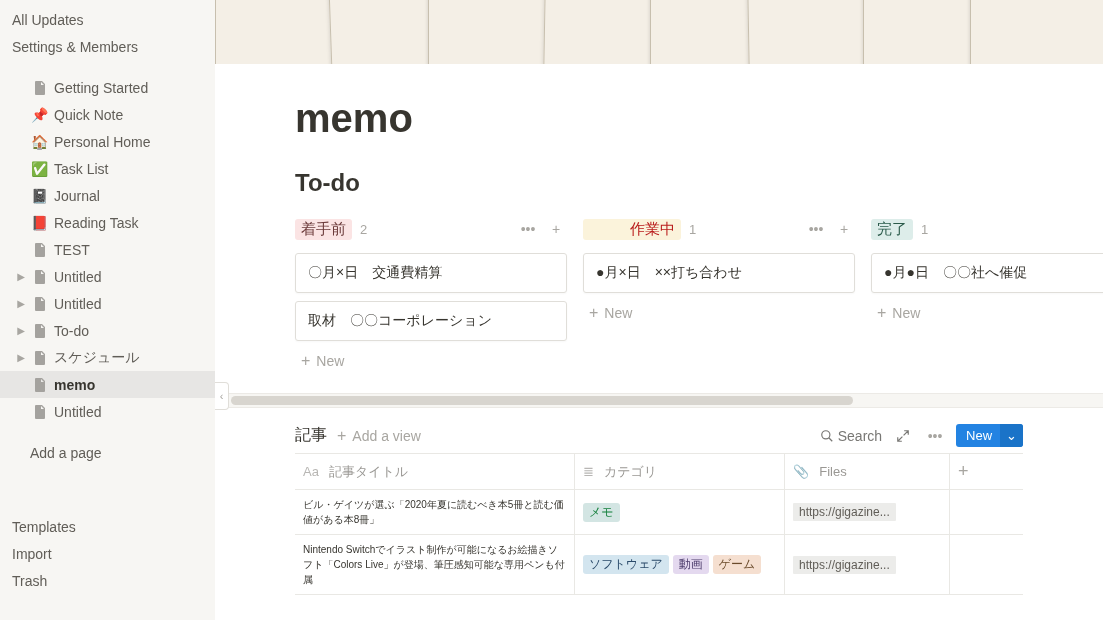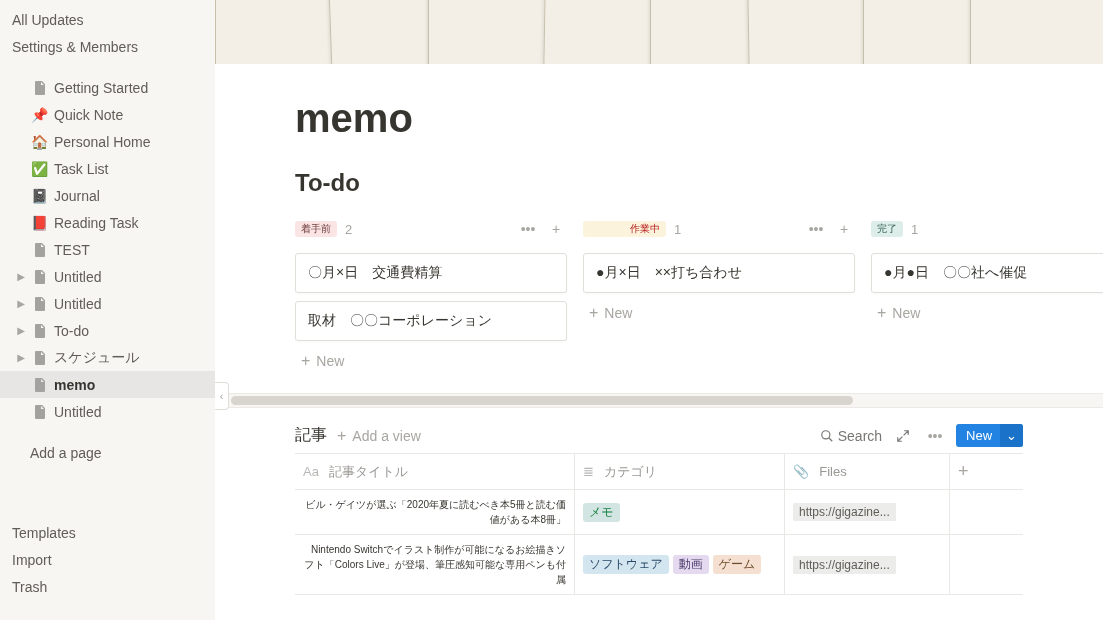--- a/index.html
+++ b/index.html
@@ -4,52 +4,52 @@
 <style>
 * { box-sizing: border-box; margin: 0; padding: 0; }
 body { font-family: -apple-system, BlinkMacSystemFont, "Segoe UI", Helvetica, sans-serif; font-size: 14px; color: #37352f; background: #fff; width: 1103px; height: 620px; overflow: hidden; display: flex; }
 .sidebar { width: 215px; flex-shrink: 0; background: #f7f6f3; height: 100%; padding: 6px 0; overflow-y: auto; position: relative; }
 .sidebar-section { margin-bottom: 14px; }
 .sidebar-link, .sidebar-page { display: flex; align-items: center; padding: 2px 12px; min-height: 27px; cursor: pointer; color: #605d57; font-size: 14px; }
 .sidebar-page.active { background: rgba(55,53,47,0.08); font-weight: 600; color: #37352f; }
 .sidebar-page .caret { width: 18px; display:inline-flex; justify-content:center; color:#a8a6a1; font-size:10px; }
 .sidebar-page .picon { width: 20px; display:inline-flex; justify-content:center; margin-right: 4px; font-size:14px; }
 .picon svg { width:16px; height:16px; fill:#a4a29e; }
-.sidebar-footer { position: absolute; bottom: 6px; left:0; right:0; }
+.sidebar-footer { position: absolute; bottom: 12px; left:0; right:0; }
 .main { flex: 1; position: relative; overflow: hidden; }
 .cover { height: 64px; width: 100%; background: #e8e2d8; position:relative; overflow:hidden; }
 .cover .book { position:absolute; top:-10px; bottom:-4px; background:#f4efe6; border:1px solid #c7bfae; box-shadow:0 0 4px rgba(0,0,0,0.15); }
 .collapse-handle { position:absolute; left:0; top:382px; width:14px; height:28px; background:#fff; border:1px solid #e0ded9; border-left:none; border-radius:0 4px 4px 0; display:flex; align-items:center; justify-content:center; color:#a8a6a1; font-size:11px; cursor:pointer; z-index:5;}
 .content { padding: 0 80px 0 80px; height: calc(100% - 64px); overflow-y:auto; }
 .page-title { font-size: 40px; font-weight: 700; margin: 32px 0 28px 0; color:#37352f; }
 .h2 { font-size: 24px; font-weight: 600; margin-bottom: 18px; }
 .board { display:flex; gap:16px; margin-bottom: 20px; }
 .board-col { width: 272px; flex-shrink:0; }
 .col-head { display:flex; align-items:center; margin-bottom:10px; height:28px; }
-.col-tag { border-radius:3px; padding:1px 6px; font-size:10px; }
+.col-tag { border-radius:3px; padding:1px 6px; font-size:15px; }
 .tag-red-light { background:#fbe4e4; color:#6b3a3a; }
 .tag-yellow { background:#fbf3db; color:#b91c1c;padding-left:47px; }
 .tag-green { background:#ddedea; color:#2a5a4a; }
 .col-count { margin-left:8px; color:#a8a6a1; font-size:13px; }
 .col-actions { margin-left:auto; display:flex; gap:6px; color:#a8a6a1; }
 .icon-btn { width:22px; height:22px; display:inline-flex; align-items:center; justify-content:center; cursor:pointer; border-radius:3px; color:#a8a6a1;}
 .card { border:1px solid #e0ded9; border-radius:3px; background:#fff; padding:10px 12px; margin-bottom:8px; font-size:14px; box-shadow:0 1px 2px rgba(15,15,15,0.03); cursor:pointer; }
 .new-row { display:flex; align-items:center; color:#a8a6a1; padding:4px 6px; cursor:pointer; font-size:14px; }
 .new-row .plus { margin-right:6px; font-size:16px; line-height:1; }
 .scrollbar { height:15px; background:#f7f6f3; border-top:1px solid #eceae6; border-bottom:1px solid #eceae6; position:relative; margin: 6px -80px 16px -80px; }
 .scrollbar .thumb { position:absolute; top:2px; bottom:2px; left:16px; width:70%; background:#d8d5cf; border-radius:6px; }
 .db-header { display:flex; align-items:center; margin-bottom:6px; }
 .db-title { font-size:16px; font-weight:400; margin-right:10px; }
 .add-view { color:#a8a6a1; display:flex; align-items:center; cursor:pointer; font-size:14px; }
 .db-tools { margin-left:auto; display:flex; align-items:center; gap:10px; color:#787774; }
 .btn-new { background:#2383e2; color:#fff; border-radius:3px; padding:4px 10px; font-size:13px; display:flex; align-items:center; cursor:pointer; }
 .btn-new .chev { background:#1a73c8; margin:-4px -10px -4px 8px; padding:4px 6px; border-radius:0 3px 3px 0; }
 .table { border-top:1px solid #e9e8e4; }
 .trow { display:flex; border-bottom:1px solid #e9e8e4; min-height:34px; align-items:stretch; }
-.tcell { padding:7px 8px; border-right:1px solid #e9e8e4; font-size:13px; display:flex; align-items:center; flex-wrap:wrap; gap:4px;text-align:right; }
+.tcell { padding:7px 8px; border-right:1px solid #e9e8e4; font-size:13px; display:flex; align-items:center; flex-wrap:wrap; gap:4px; }
 .c1 { flex:0 0 280px; } .c2 { flex:0 0 210px; } .c3 { flex:0 0 165px; } .c4 { flex:1; border-right:none; }
 .th { color:#9a9894; font-size:13px; }
 .th .hicon { margin-right:6px; opacity:0.7; }
 .chip { border-radius:3px; padding:1px 6px; font-size:12px; display:inline-block; }
 .chip-teal { background:#d3e5e3; color:#15803d; }
 .chip-blue { background:#d3e5ef; color:#2a4a6a; }
 .chip-purple { background:#e4d9ef; color:#4a3a6a; }
 .chip-orange { background:#f5dfd0; color:#6a4a2a; }
 .linkchip { background:#ececea; border-radius:1px; padding:2px 6px; font-size:12px; color:#605d57; display:inline-block; max-width:100%; overflow:hidden; text-overflow:ellipsis; white-space:nowrap; }
 .cell-title { color:#37352f; font-size:10px; line-height:1.5; }

